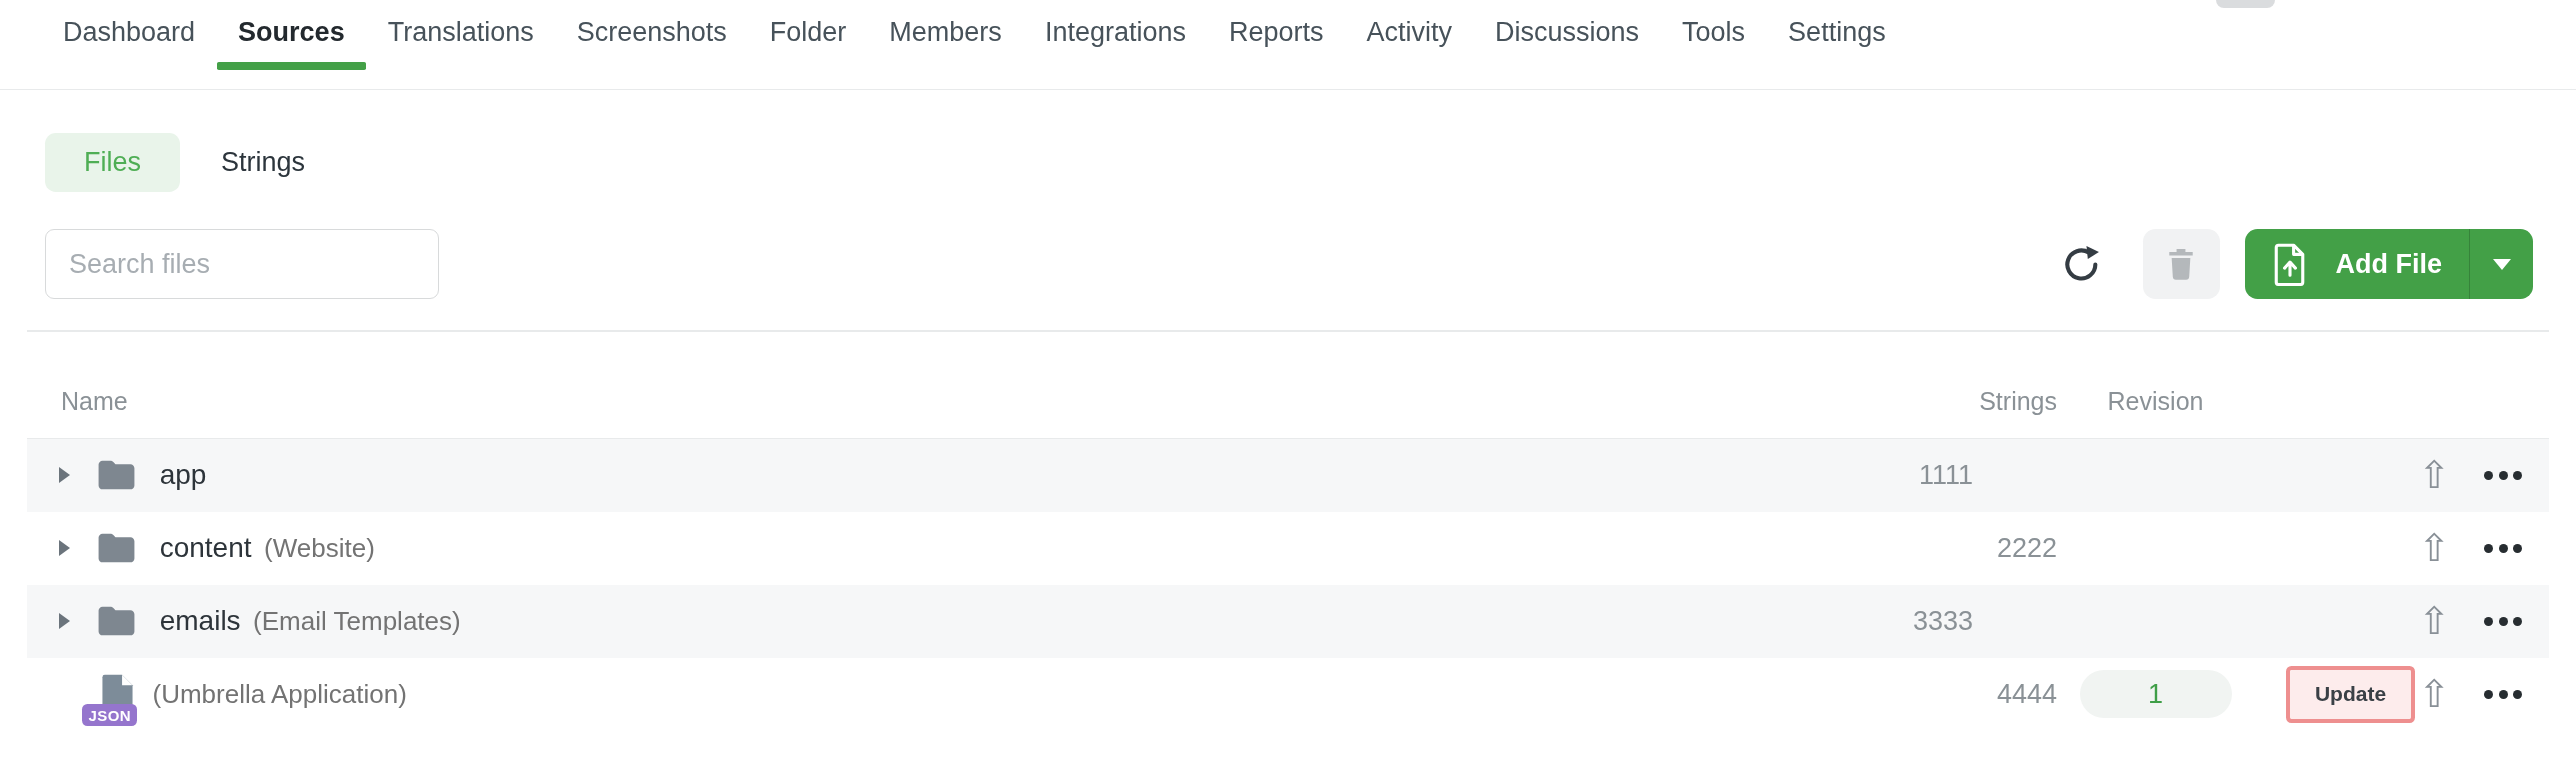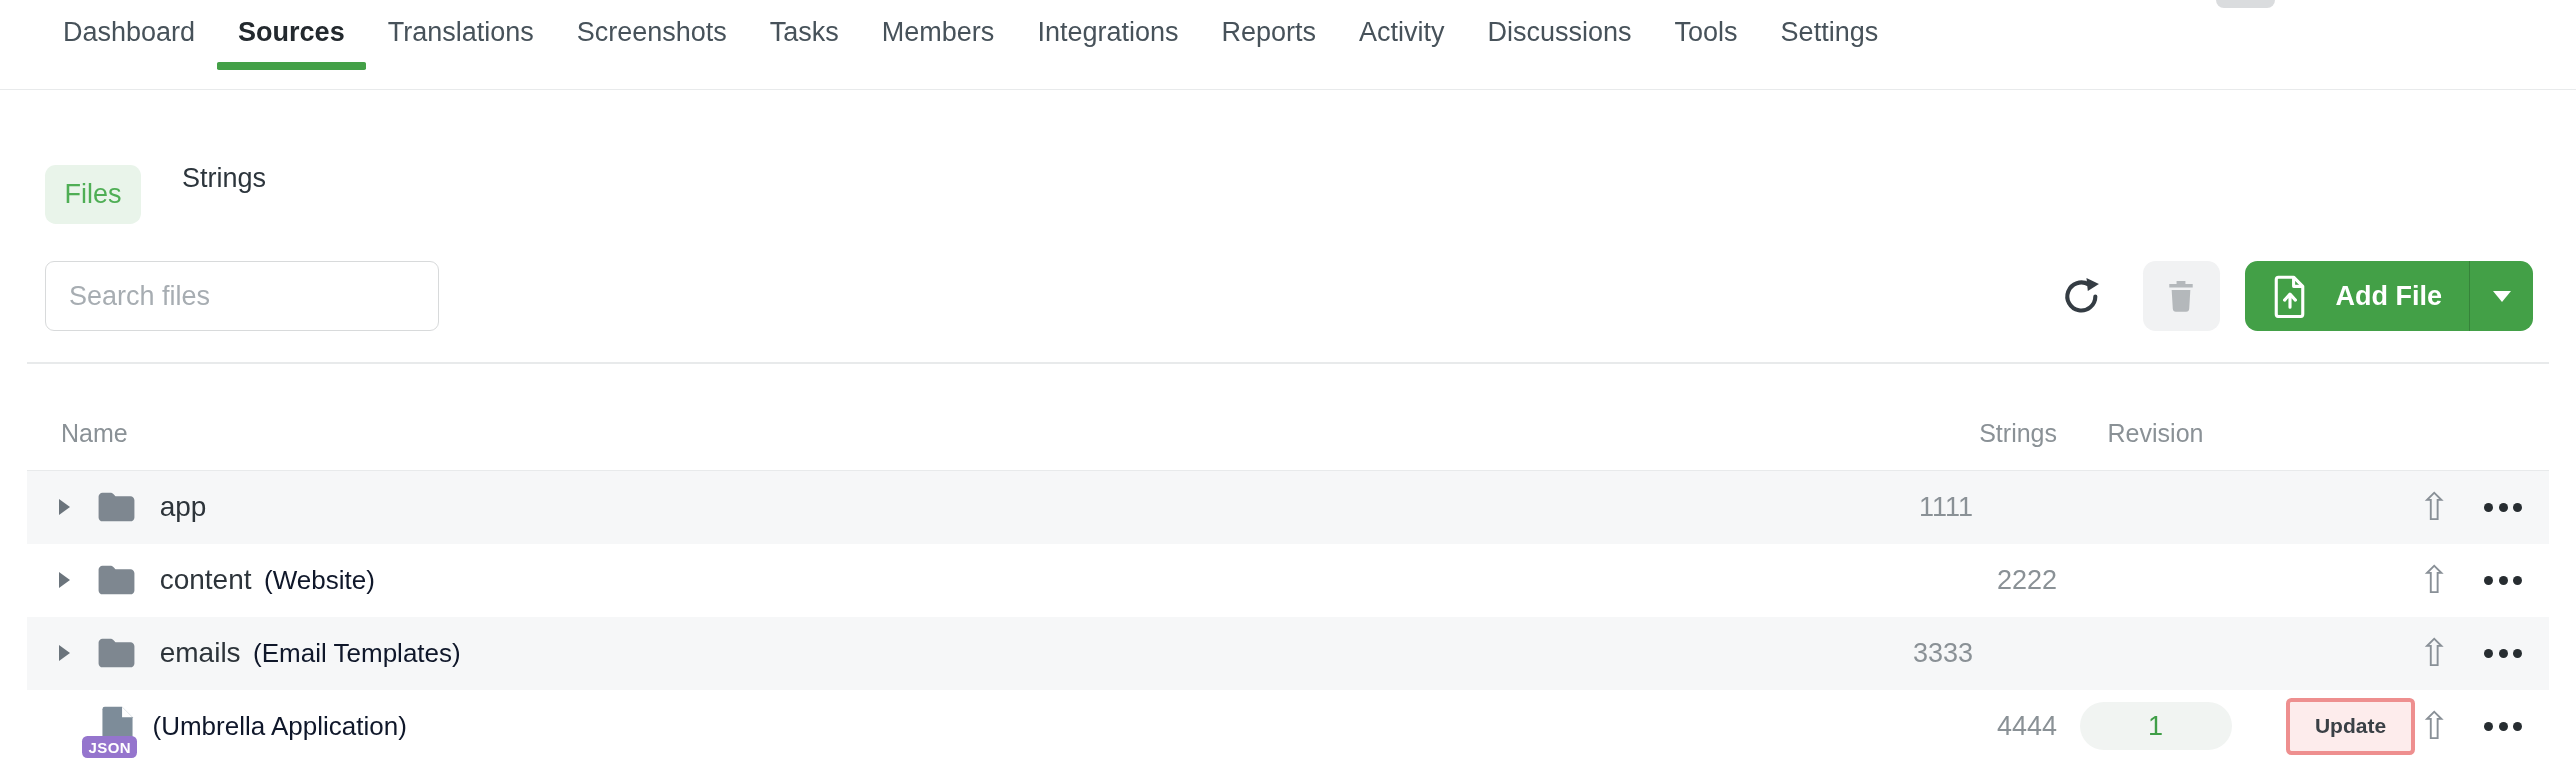--- a/index.html
+++ b/index.html
@@ -48,28 +48,27 @@
     border-radius: 1.8px;
   }
   
   .tabs {
     display: flex;
     align-items: center;
     gap: 41px;
     margin: 43px 0 0 45px;
   }
   .tab-pill {
-    width: 96px; height: 59px;
+    width: 135px; height: 59px;
     background: #e9f4ea;
     color: #4fae55;
     border-radius: 10.7px;
     display: flex; align-items: center; justify-content: center;
     font-size: 27px;
     cursor: pointer;
-    margin-top: 32px;
   }
   .tab-plain { font-size: 27px; color: #2c353c; cursor: pointer; }
   
   .toolbar {
     display: flex;
     align-items: center;
     margin: 36px 43px 0 45px;
     height: 72px;
   }
   .search-input {
@@ -183,21 +182,21 @@
     background: #9575cd;
     color: #ffffff;
     font-size: 15px;
     font-weight: 700;
     line-height: 1;
     padding: 3.6px 6.3px;
     border-radius: 5.4px;
     letter-spacing: 0.4px;
   }
   .row-name { margin-left: 19.7px; color: #2d343a; font-size: 28px; white-space: nowrap; }
-  .row-note { margin-left: 12.5px; color: #0f172a; font-size: 26px; white-space: nowrap; }
+  .row-note { margin-left: 12.5px; color: #737373; font-size: 26px; white-space: nowrap; }
   .cell-strings { width: 179px; text-align: right; color: #8a9196; font-size: 27px; }
   .cell-revision { width: 197px; display: flex; justify-content: center; }
   .rev-pill {
     min-width: 152px; height: 48px;
     background: #f1f4f2;
     border-radius: 24px;
     color: #3f9e47;
     font-size: 27px;
     display: flex; align-items: center; justify-content: center;
   }
@@ -232,21 +231,21 @@
 
 <div class="page">
 
   <div class="top-fragment"></div>
 
   <nav class="navbar">
     <div class="nav-item">Dashboard</div>
     <div class="nav-item active">Sources</div>
     <div class="nav-item">Translations</div>
     <div class="nav-item">Screenshots</div>
-    <div class="nav-item">Tasks</div>
+    <div class="nav-item">Folder</div>
     <div class="nav-item">Members</div>
     <div class="nav-item">Integrations</div>
     <div class="nav-item">Reports</div>
     <div class="nav-item">Activity</div>
     <div class="nav-item">Discussions</div>
     <div class="nav-item">Tools</div>
     <div class="nav-item">Settings</div>
   </nav>
 
   <div class="tabs">

